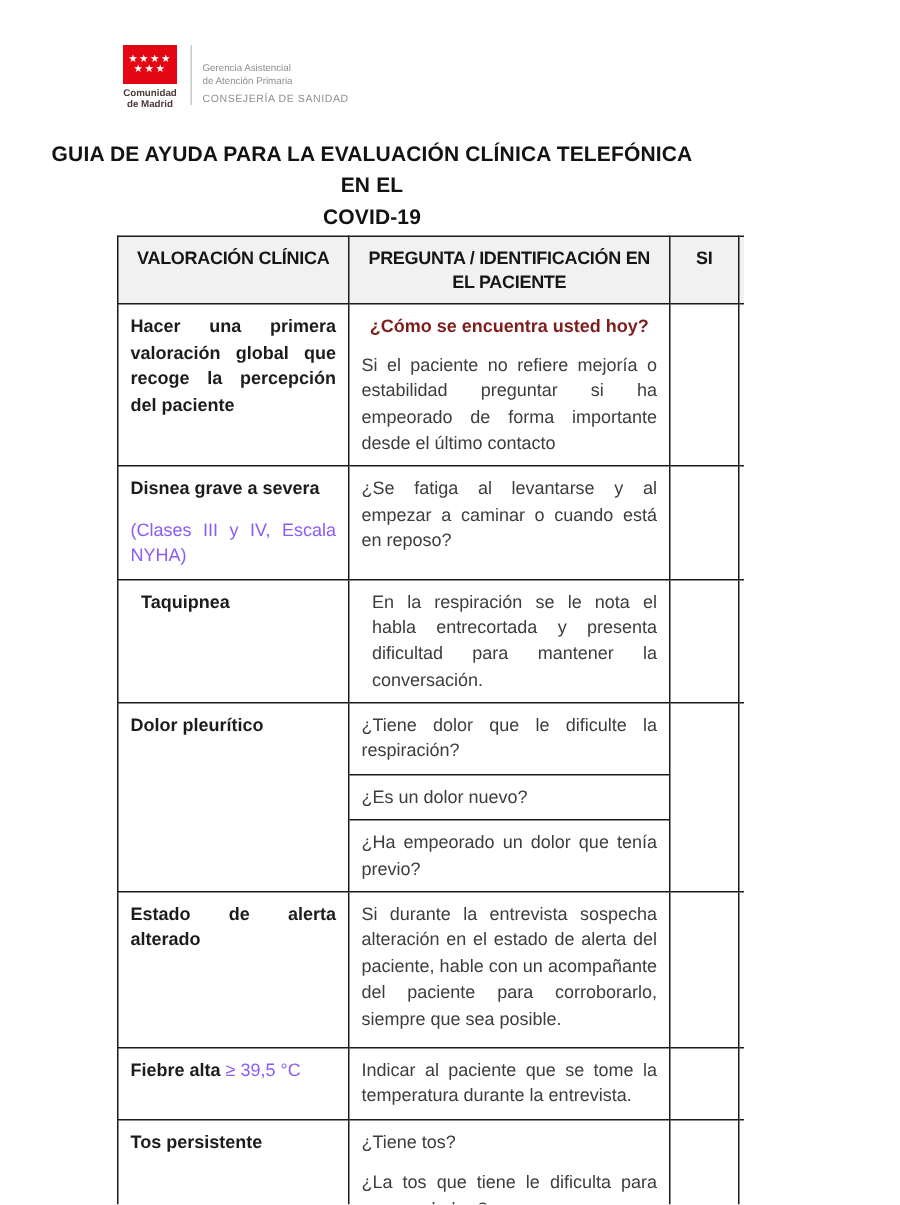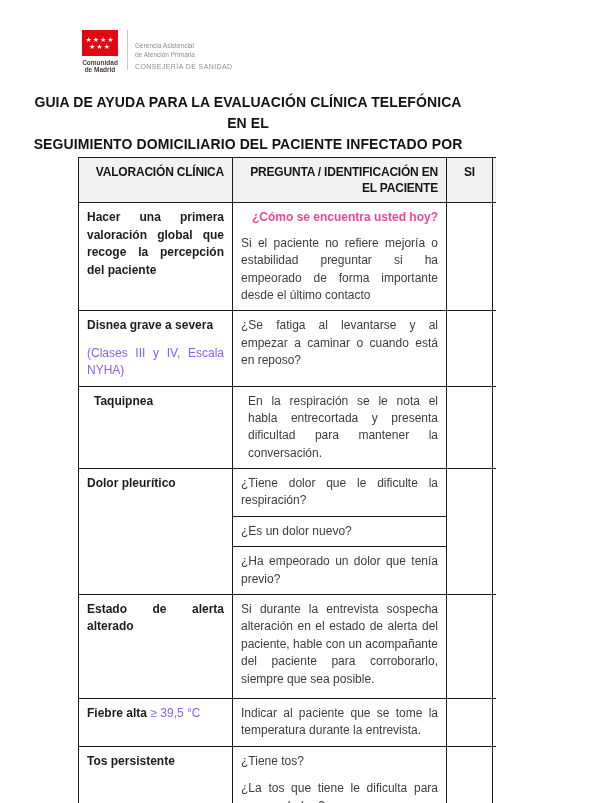--- a/index.html
+++ b/index.html
@@ -46,30 +46,30 @@
   table.guide col.c2{width:214px;}
   table.guide col.c3{width:46px;}
   table.guide col.c4{width:45px;}
   table.guide th, table.guide td{
     border:1px solid #1a1a1a;
     vertical-align:top;
     box-sizing:border-box;
     padding:6px 8px;
   }
   table.guide th{
-    background:#f1f1f1;text-align:right;
+    background:#f1f1f1;text-align:center;
     font-weight:bold;font-size:12px;letter-spacing:-0.2px;
     height:43px;line-height:1.35;color:#161616;
   }
   table.guide th.center{text-align:center;margin-left:43px;}
   td.label{font-weight:bold;color:#1c1c1c;text-align:justify;line-height:1.45;}
   td.label .reg{font-weight:normal;color:#8b5cf6;}
   td.label .reg.blk{display:block;margin-top:10px;}
   td.q{color:#3d3d3d;text-align:justify;line-height:1.45;}
-  td.q .qb{font-weight:bold;color:#ec4899;text-align:right;}
+  td.q .qb{font-weight:bold;color:#7f1d1d;text-align:center;}
   td.q .qt{margin-top:8px;}
   td.q .p2{margin-top:10px;}
   td.ans{background:#ffffff;}
 
   tr.r1 td{height:99px;}
   tr.r2 td{height:68px;}
   tr.r3 td{height:72px;padding-left:15px;}
   tr.r4 td{height:112px;margin-left:36px;}
   tr.r5 td{height:104px;}
   tr.r6 td{height:40px;}
@@ -104,21 +104,20 @@
     <div class="logo-divider"></div>
     <div class="dept">
       <div>Gerencia Asistencial</div>
       <div>de Atención Primaria</div>
       <div class="caps">CONSEJERÍA DE SANIDAD</div>
     </div>
   </div>
 
   <div class="title">
     <div>GUIA DE AYUDA PARA LA EVALUACIÓN CLÍNICA TELEFÓNICA EN EL</div>
-    <div>SEGUIMIENTO DOMICILIARIO DEL PACIENTE INFECTADO POR</div>
     <div>COVID-19</div>
   </div>
 
   <table class="guide">
     <colgroup>
         <col class="c1">
         <col class="c2">
         <col class="c3">
         <col class="c4">
       </colgroup>

